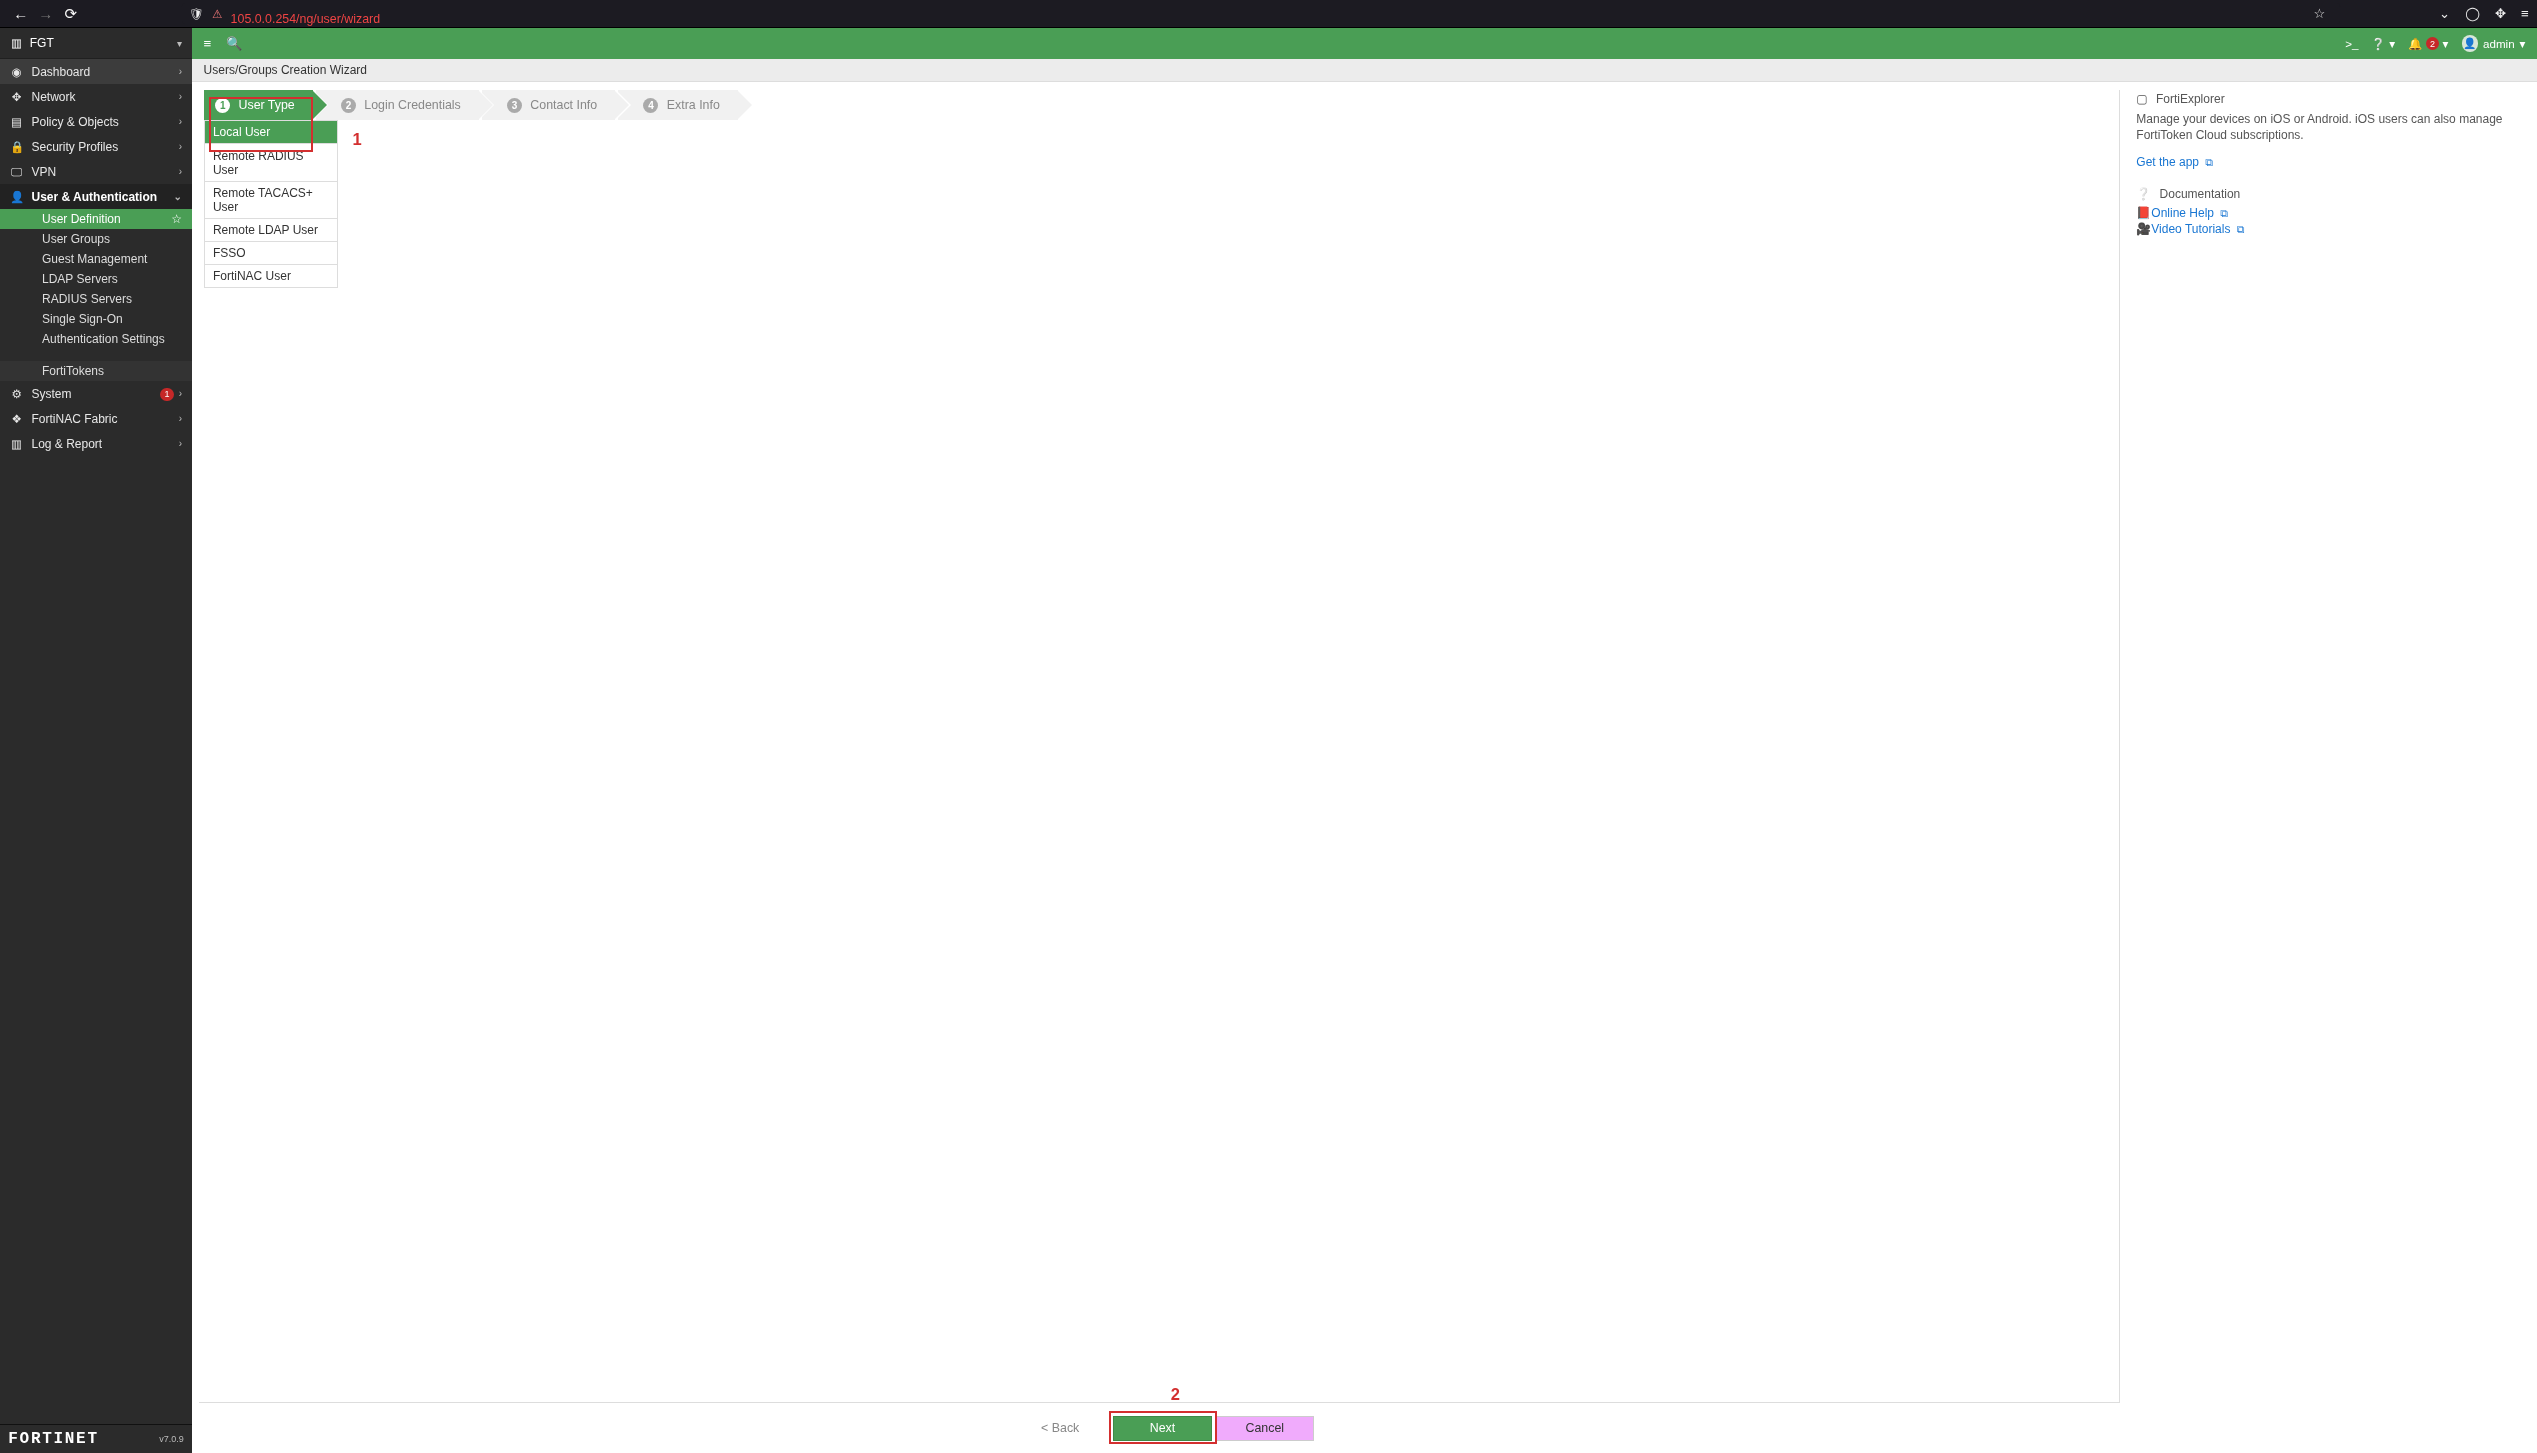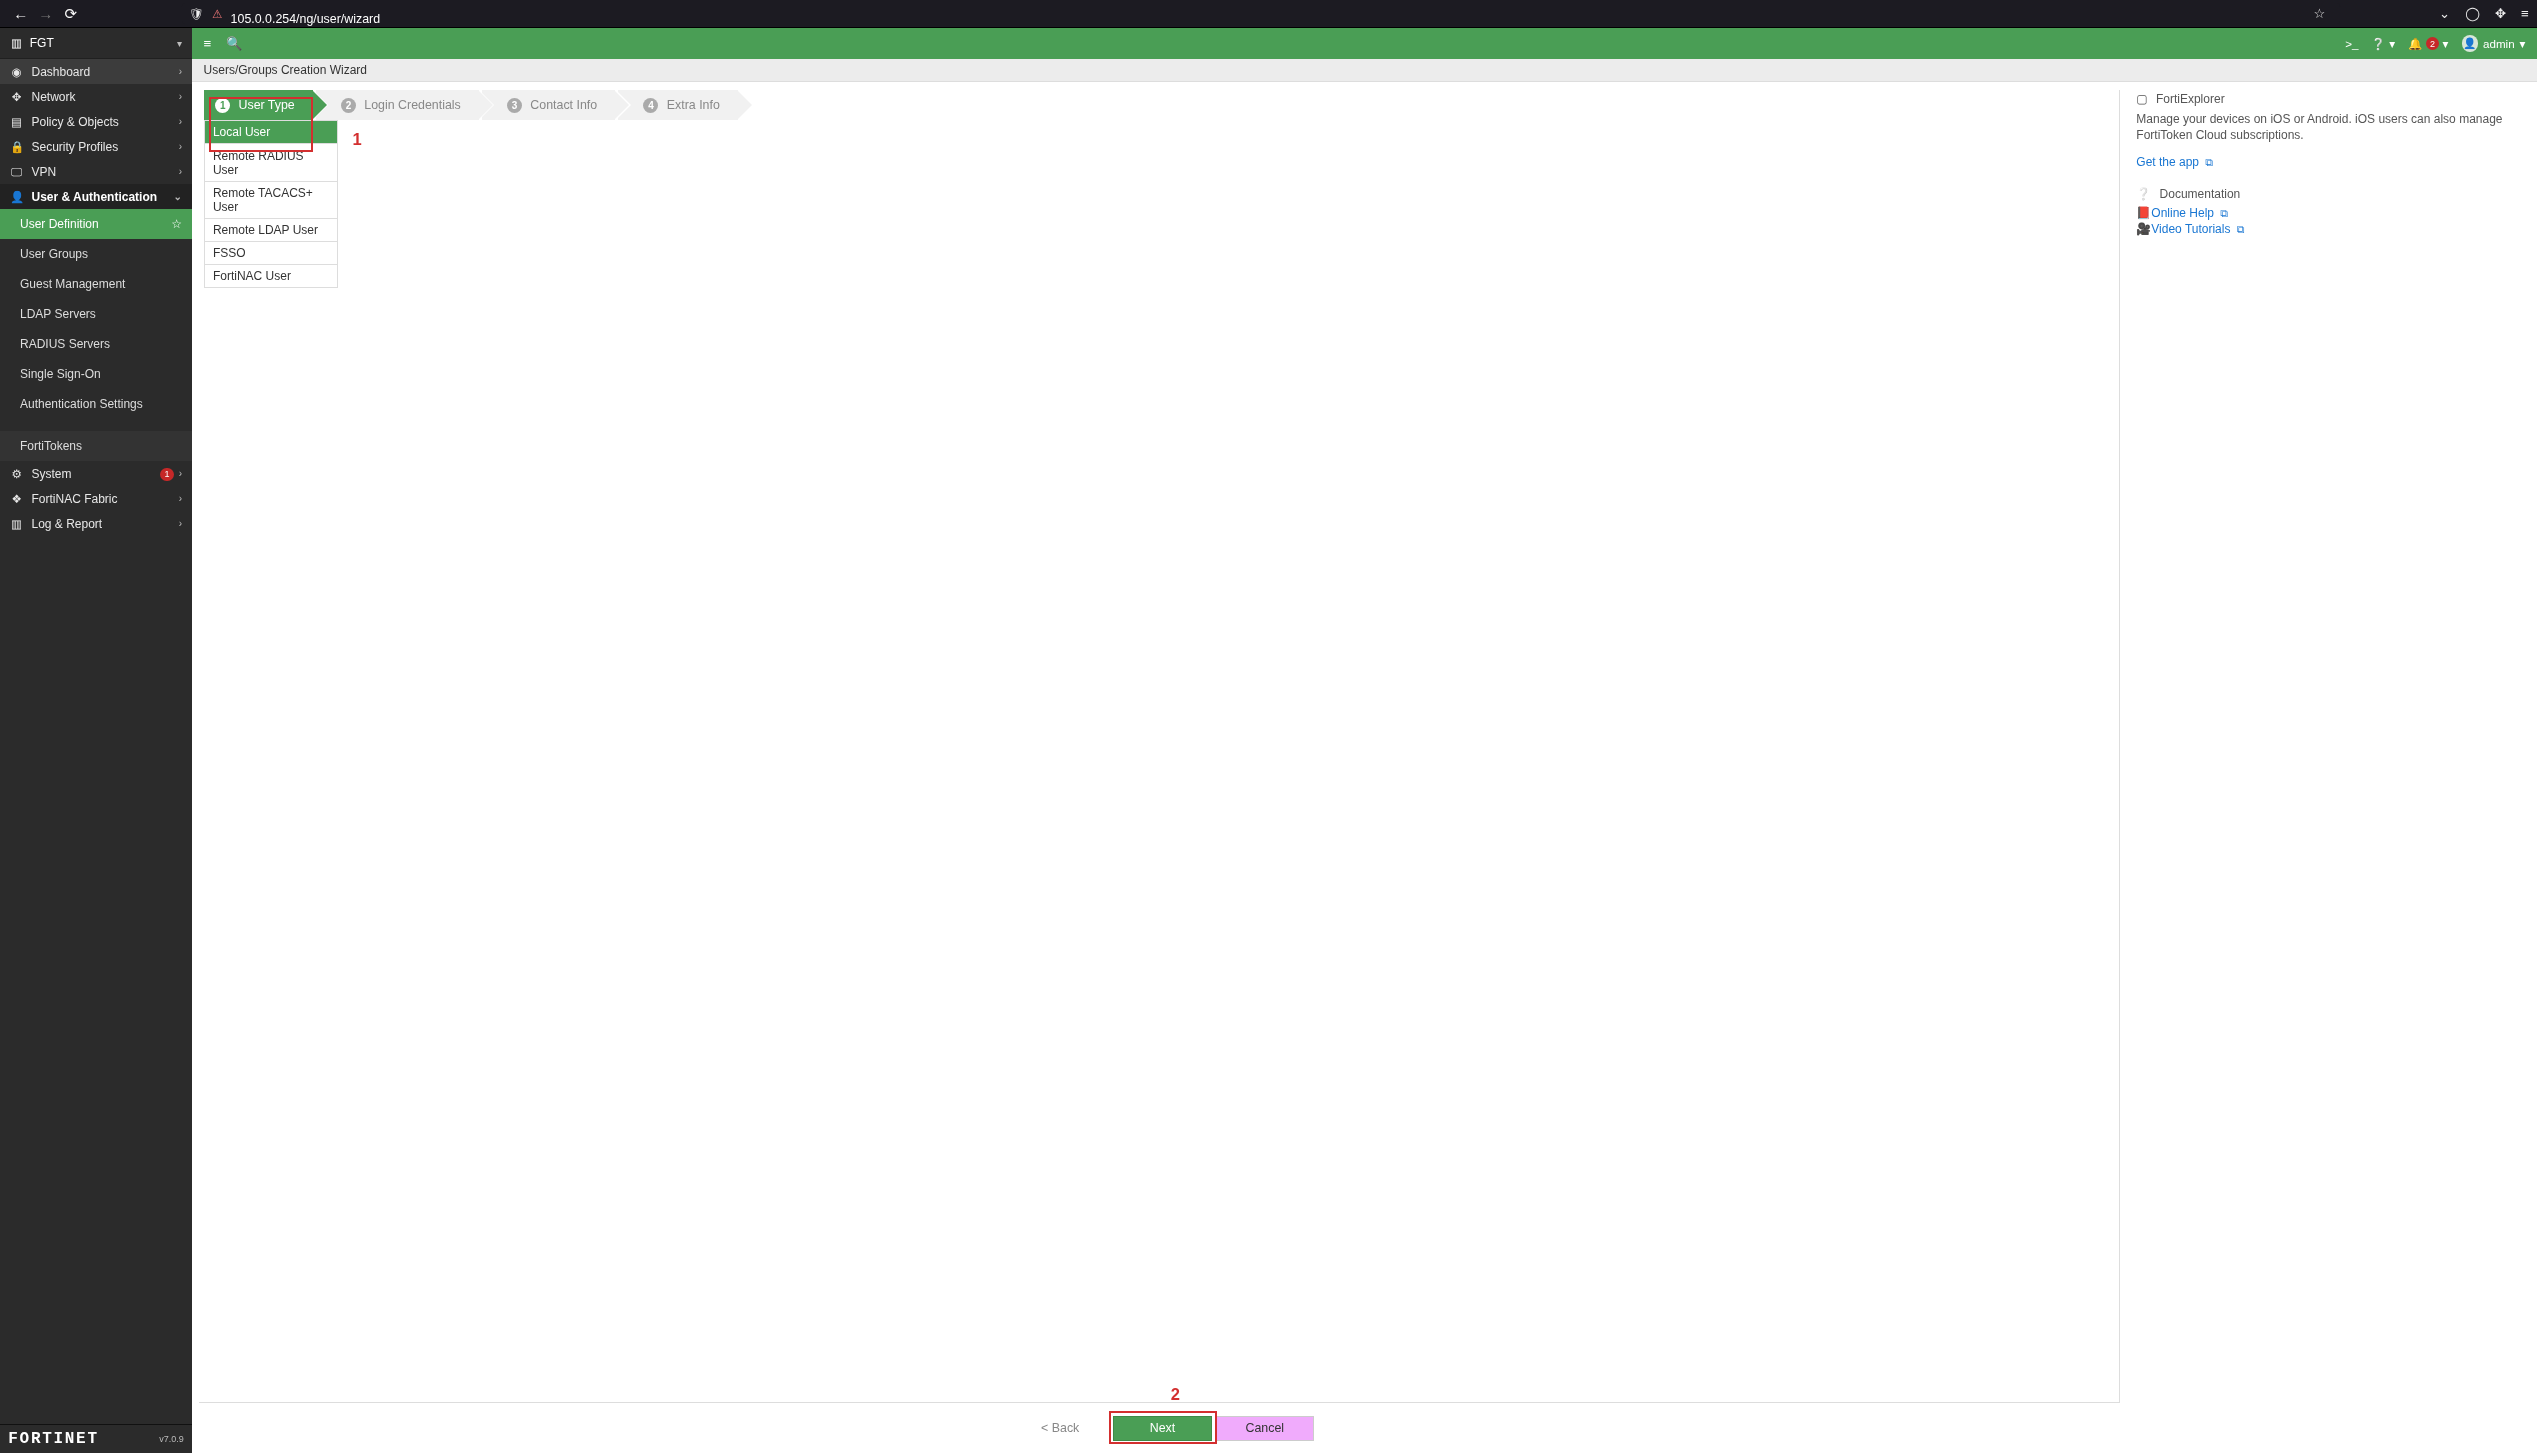--- a/index.html
+++ b/index.html
@@ -9,21 +9,21 @@
   .browser-top {
     height: 28px; background: #1c1b22; display: flex; align-items: center;
     padding: 0 8.3px; color: #ccc; border-bottom: 0.8px solid #000;
   }
   .browser-top .nav-btn { width: 25px; text-align: center; font-size: 15px; color: #f9f9f9; cursor: pointer; }
   .browser-top .url-bar {
     flex: 1; margin: 0 99px 0 99px; height: 21.5px; display: flex; align-items: center;
     background: #1c1b22; border-radius: 3.3px; padding: 0 6.6px; color: #ddd;
   }
   .browser-top .url-bar .shield-ico, .browser-top .url-bar .lock-ico { margin-right: 8.3px; font-size: 11.6px; color: #eee; }
-  .browser-top .url-text { font-size: 12.4px; color: #ffffff; flex: 1; margin-top: 11px; }
+  .browser-top .url-text { font-size: 12.4px; color: #ef4444; flex: 1; margin-top: 11px; }
   .browser-top .right-icons { display: flex; gap: 15px; font-size: 13.2px; color: #eee; align-items: center;}
   .star-end { margin-left: auto; margin-right: 8.3px; }
 
   .app-wrap { display: flex; height: calc(100% - 28px); }
 
   
   .sidebar {
     width: 192px; background: #2b2b2b; color: #e7e7e7; display: flex; flex-direction: column;
     font-size: 12px;
   }
@@ -33,21 +33,21 @@
   }
   .fgt-row .left { display:flex; align-items:center; gap:6.6px; }
   .nav-item {
     display: flex; align-items: center; height: 23px; padding: 0 10px; cursor: pointer;
     justify-content: space-between; color: #e7e7e7;
   }
   .nav-item.top { height: 25px; }
   .nav-item .lead { display: flex; align-items: center; gap: 8.3px; }
   .nav-item.active { background: #3c3c3c; }
   .nav-item.expanded { background: #222; color: #fff; font-weight: 600; }
-  .nav-sub { padding-left: 20px; height: 30px; display:flex; align-items:center; cursor:pointer; color:#ddd; justify-content: space-between; padding-right: 10px;}
+  .nav-sub { padding-left: 42px; height: 20px; display:flex; align-items:center; cursor:pointer; color:#ddd; justify-content: space-between; padding-right: 10px;}
   .nav-sub.selected { background: #4a9e55; color: #fff; }
   .nav-sub.highlight { background: #333; margin-top: 12px; }
   .icon { width: 13.2px; display:inline-block; text-align:center; font-size:11.6px; }
   .chev { font-size: 10px; color: #bbb; }
   .badge-red {
     background: #c62828; color: #fff; border-radius: 50%; font-size: 9px; width: 13.2px; height: 13.2px;
     display:inline-flex; align-items:center; justify-content:center; margin-right:5px;
   }
   .sidebar-footer {
     margin-top: auto; display:flex; justify-content: space-between; align-items:center;

